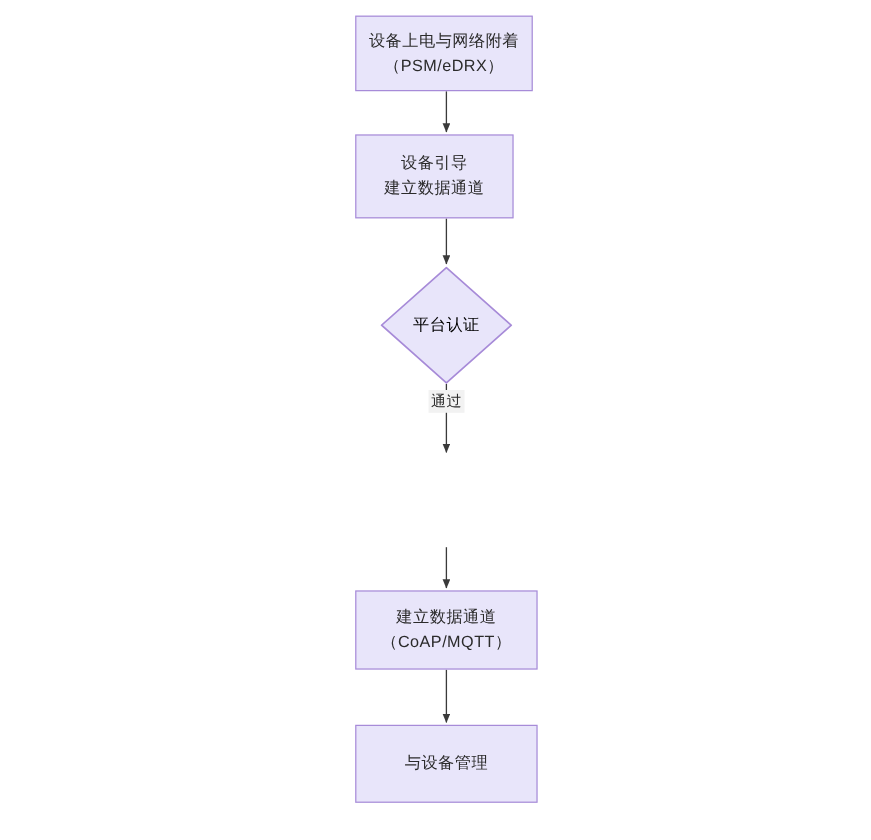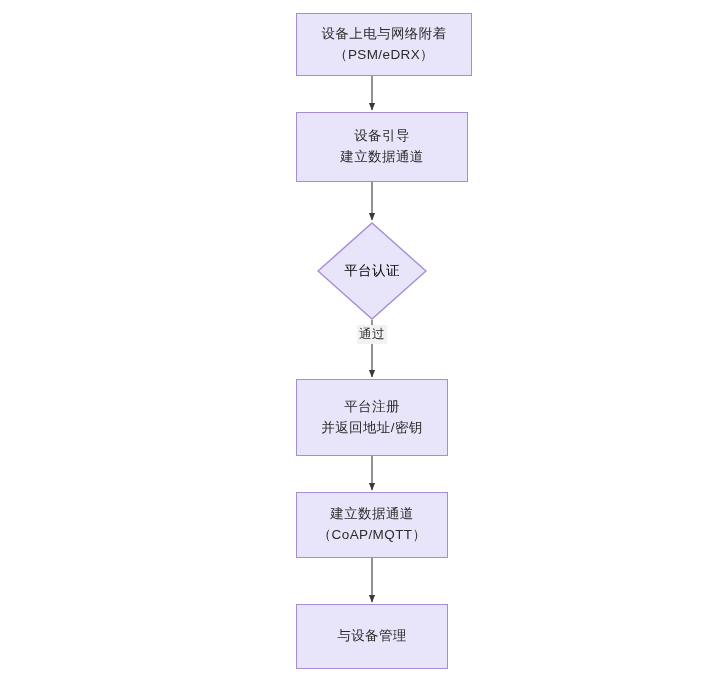--- a/index.html
+++ b/index.html
@@ -108,43 +108,39 @@
 
     <line x1="372" y1="182" x2="372" y2="220" stroke="#3a3a3a" stroke-width="1.1" marker-end="url(#arrowhead)"></line>
 
     <line x1="372" y1="320" x2="372" y2="377" stroke="#3a3a3a" stroke-width="1.1" marker-end="url(#arrowhead)"></line>
 
     <line x1="372" y1="456" x2="372" y2="490" stroke="#3a3a3a" stroke-width="1.1" marker-end="url(#arrowhead)"></line>
 
     <line x1="372" y1="558" x2="372" y2="602" stroke="#3a3a3a" stroke-width="1.1" marker-end="url(#arrowhead)"></line>
   </svg>
 
-  <div class="node" style="left:296px; top:13px; width:176px; height:63px;">
+  <div class="node" style="left:296px; top:13px; width:148px; height:63px;">
     <span class="line1">设备上电与网络附着</span>
     <span class="line2">（PSM/eDRX）</span>
   </div>
 
-  <div class="node" style="left:296px; top:112px; width:172px; height:70px;">
+  <div class="node" style="left:296px; top:112px; width:132px; height:70px;">
     <span class="line1">设备引导</span>
     <span class="line2">建立数据通道</span>
   </div>
 
   <div class="decision-wrap" style="left:317px; top:222px; width:110px; height:98px;">
     <svg class="diamond-shape" viewBox="0 0 110 98" preserveAspectRatio="none" xmlns="http://www.w3.org/2000/svg">
       <polygon points="55,1 109,49 55,97 1,49" fill="#e8e5fa" stroke="#a78bd8" stroke-width="1.4"></polygon>
     </svg>
     <span class="diamond-label">平台认证</span>
   </div>
 
   <div class="edge-label" style="left:372px; top:325px;">通过</div>
 
-  <div class="node" style="left:296px; top:379px; width:152px; height:77px;">
-    <span class="line1">平台注册</span>
-    <span class="line2">并返回地址/密钥</span>
-  </div>
 
   <div class="node" style="left:296px; top:492px; width:152px; height:66px;">
     <span class="line1">建立数据通道</span>
     <span class="line2">（CoAP/MQTT）</span>
   </div>
 
   <div class="node" style="left:296px; top:604px; width:152px; height:65px;">
     <span class="line2">与设备管理</span>
   </div>
 

